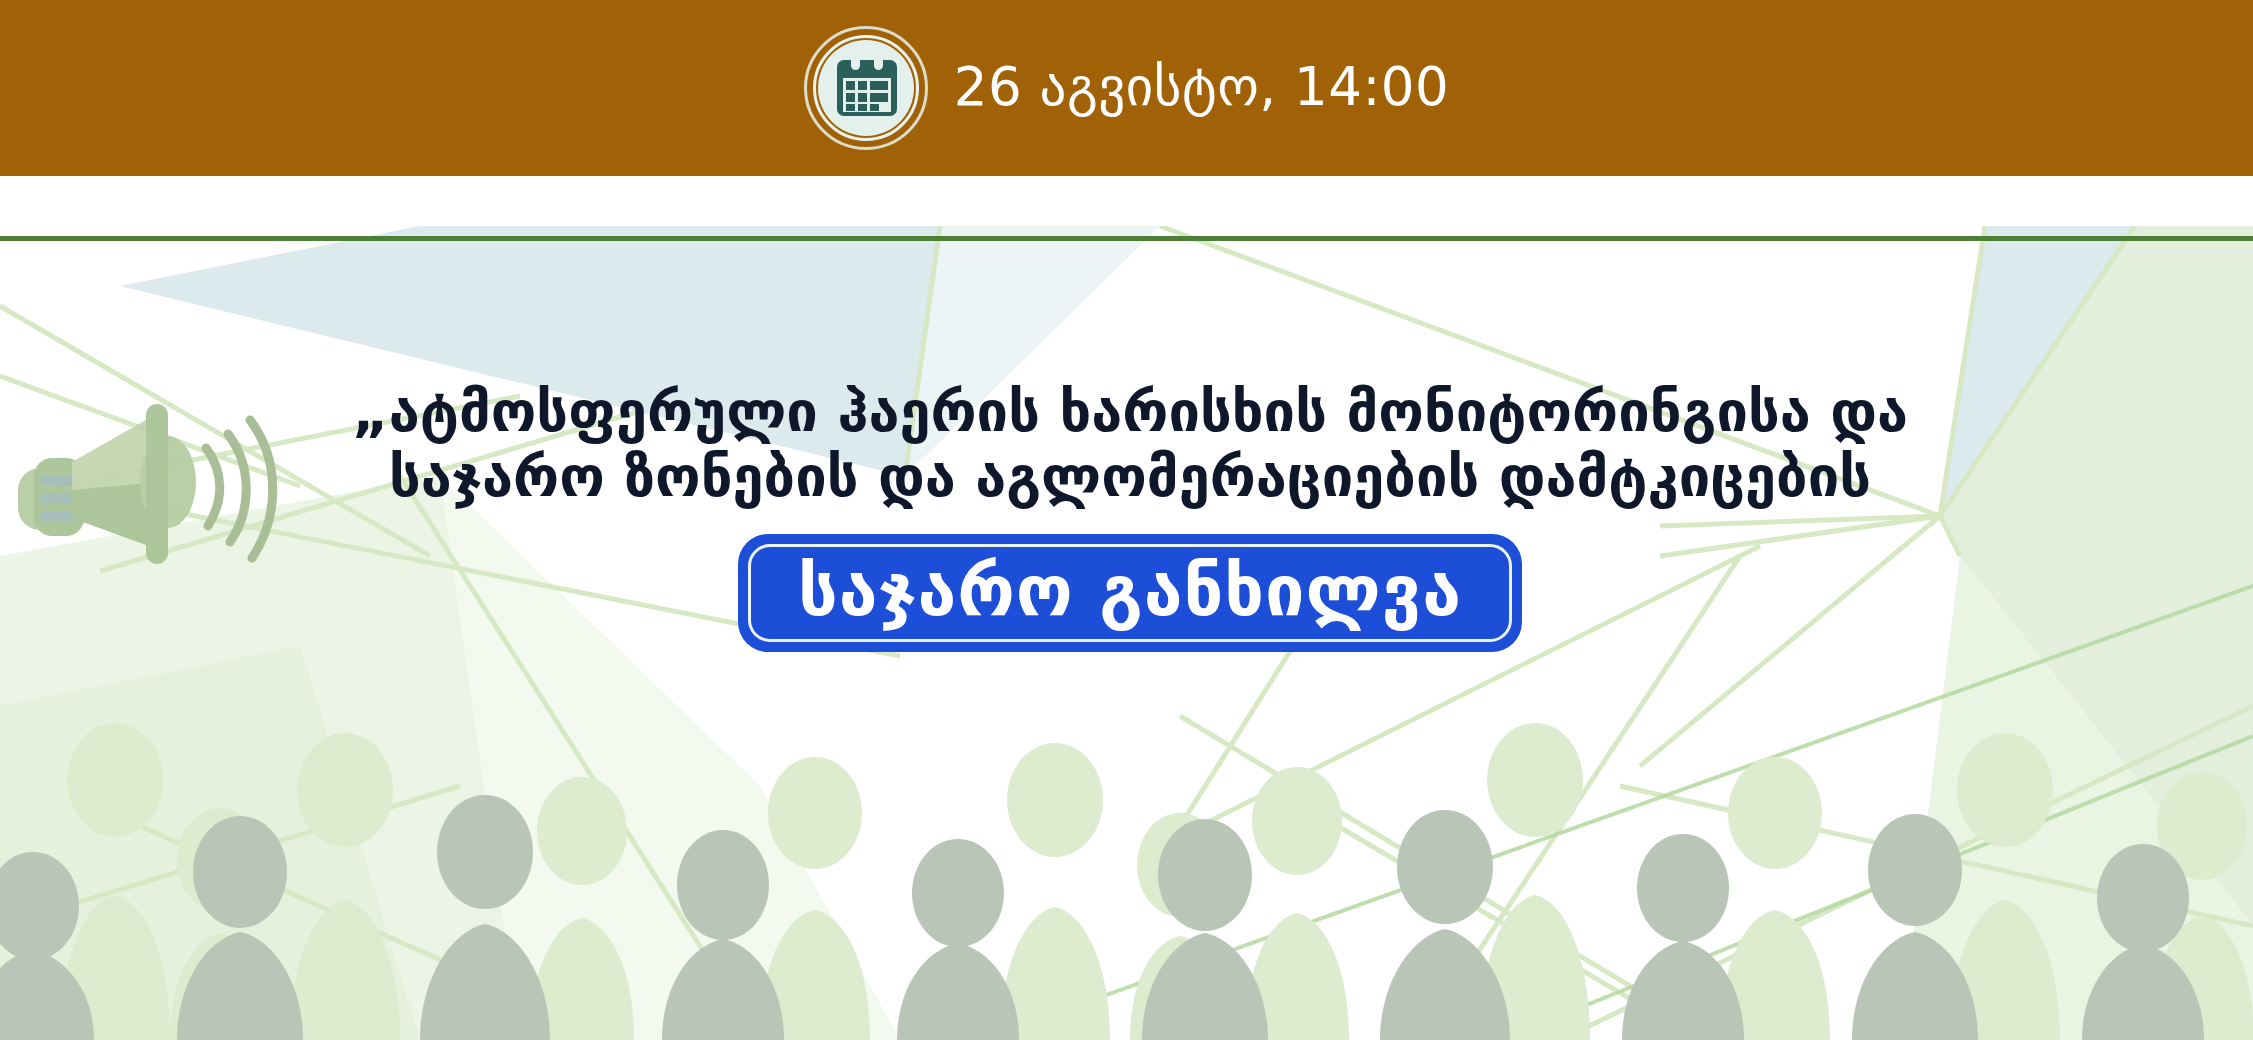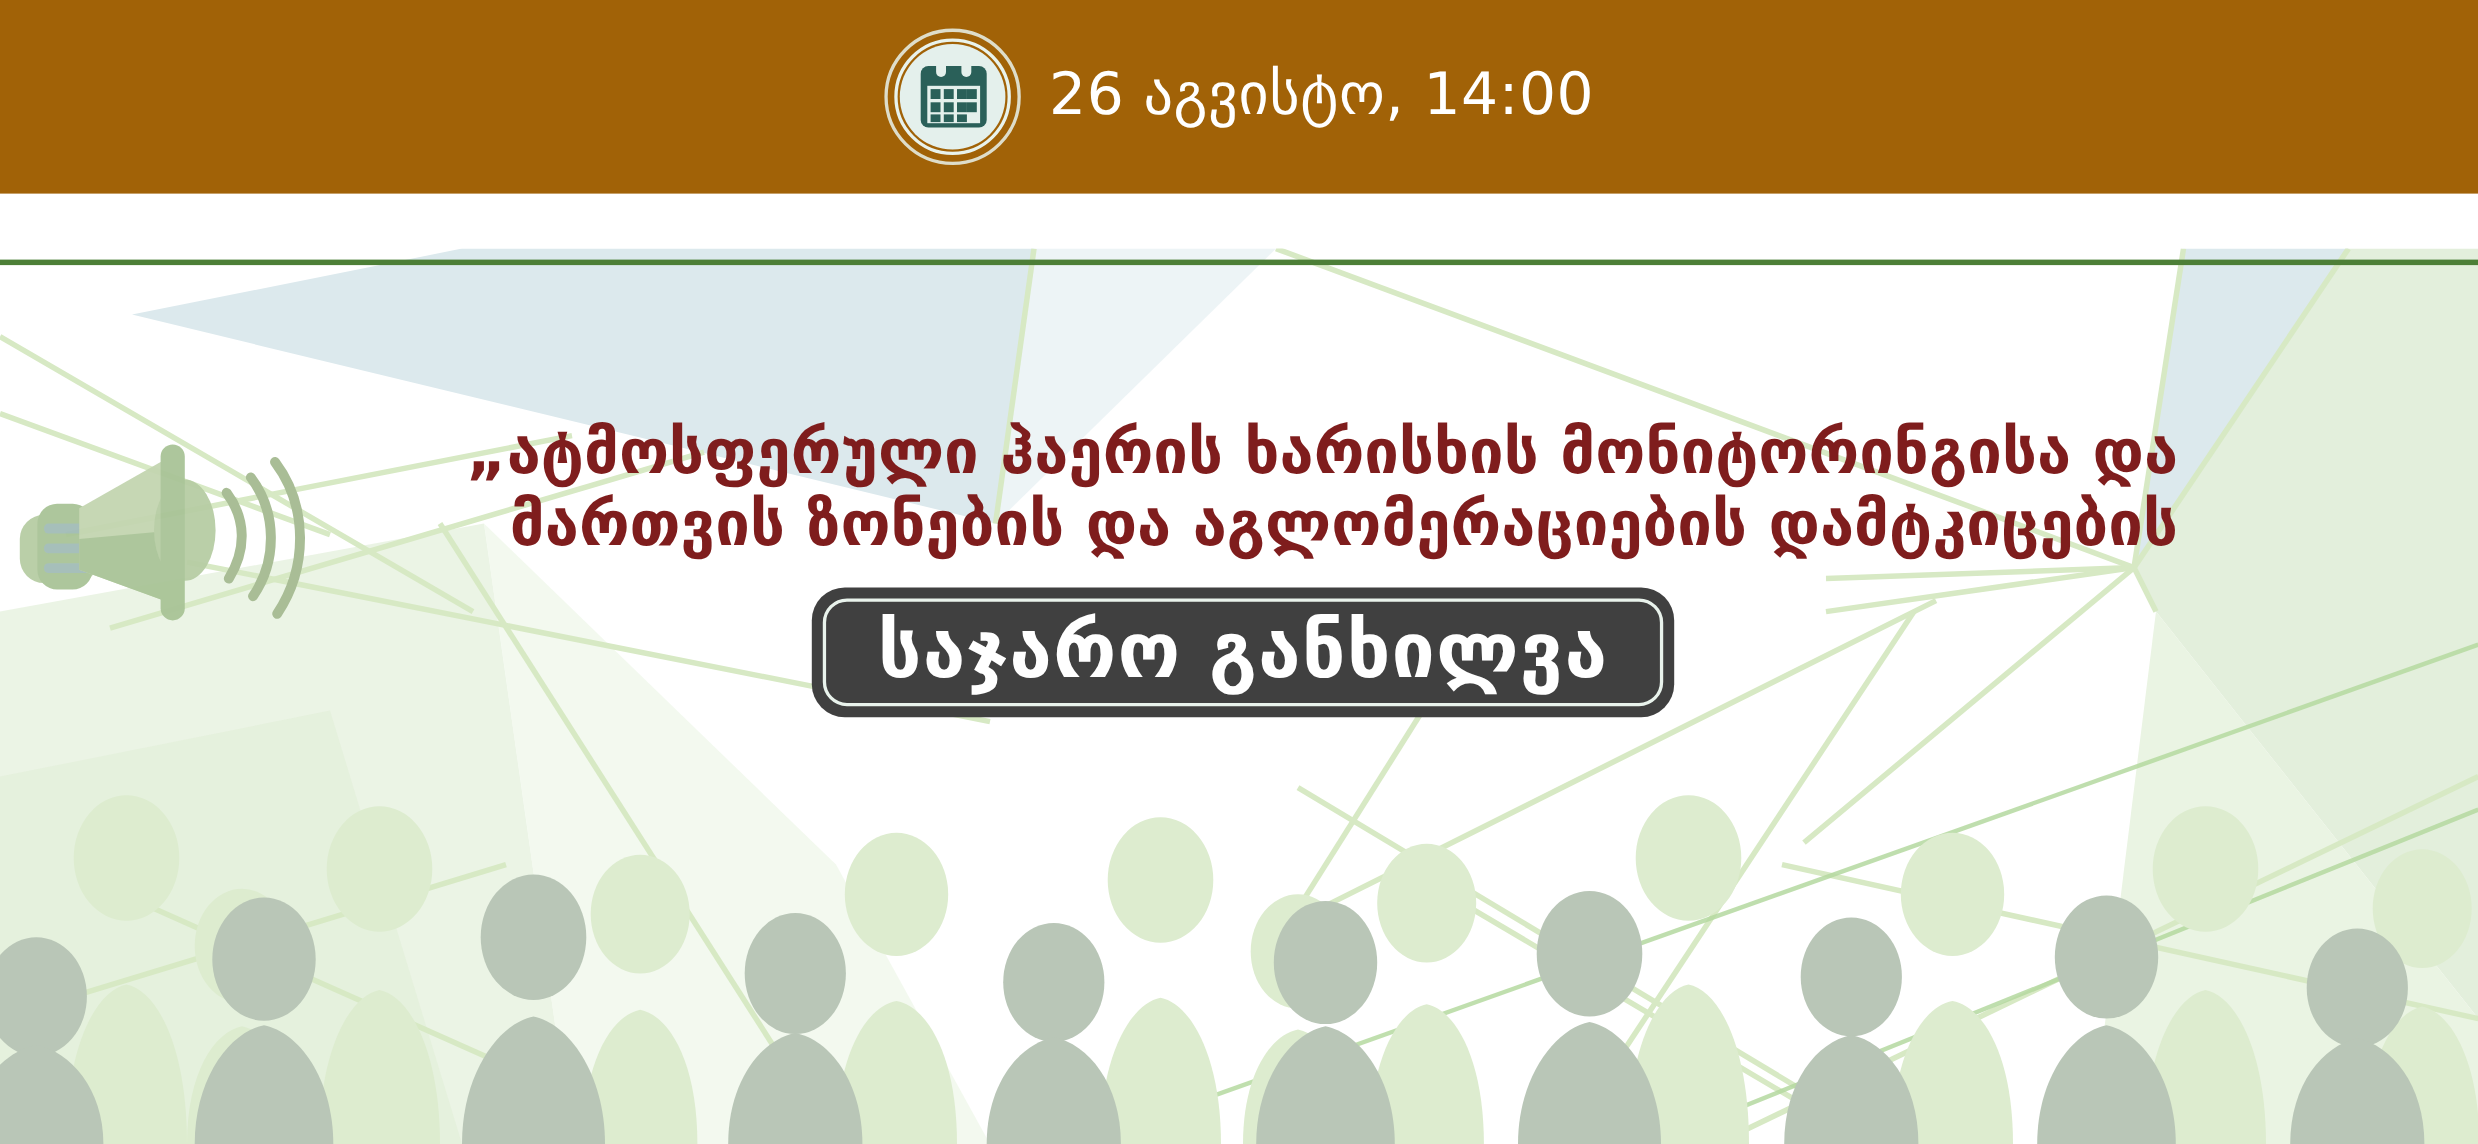--- a/index.html
+++ b/index.html
@@ -120,40 +120,39 @@
   
   .content {
     position: absolute;
     left: 280px;
     top: 380px;
     width: 1700px;
     z-index: 10;
     text-align: center;
   }
   .title {
-    color: #7f1d1d;
+    color: #0f172a;
     font-size: 56px;
     line-height: 1.16;
     font-weight: bold;
     margin: 0;
     padding: 0;
     letter-spacing: 0px;
-    text-align: right;
   }
   .title .tline { display: block; white-space: nowrap; }
 
   .cta-wrap {
     margin-top: 24px;
     display: flex;
     justify-content: center;
   }
   .cta-button {
     position: relative;
     display: inline-block;
-    background: #404040;
+    background: #1d4ed8;
     border-radius: 30px;
     padding: 22px 60px 26px 60px;
     box-shadow: none;
   }
   .cta-button::after {
     content: "";
     position: absolute;
     left: 10px; top: 10px; right: 10px; bottom: 10px;
     border: 3px solid #e9f3ec;
     border-radius: 22px;
@@ -370,21 +369,21 @@
         </svg>
       </div>
       <div class="date-text">26 აგვისტო, 14:00</div>
     </div>
   </div>
   <div class="header-rule"></div>
 
   <div class="content">
     <h1 class="title">
       <span class="tline">„ატმოსფერული ჰაერის ხარისხის მონიტორინგისა და</span>
-      <span class="tline">მართვის ზონების და აგლომერაციების დამტკიცების</span>
+      <span class="tline">საჯარო ზონების და აგლომერაციების დამტკიცების</span>
     </h1>
     <div class="cta-wrap">
       <div class="cta-button">
         <span class="cta-label">საჯარო განხილვა</span>
       </div>
     </div>
   </div>
 
 </div>
 

